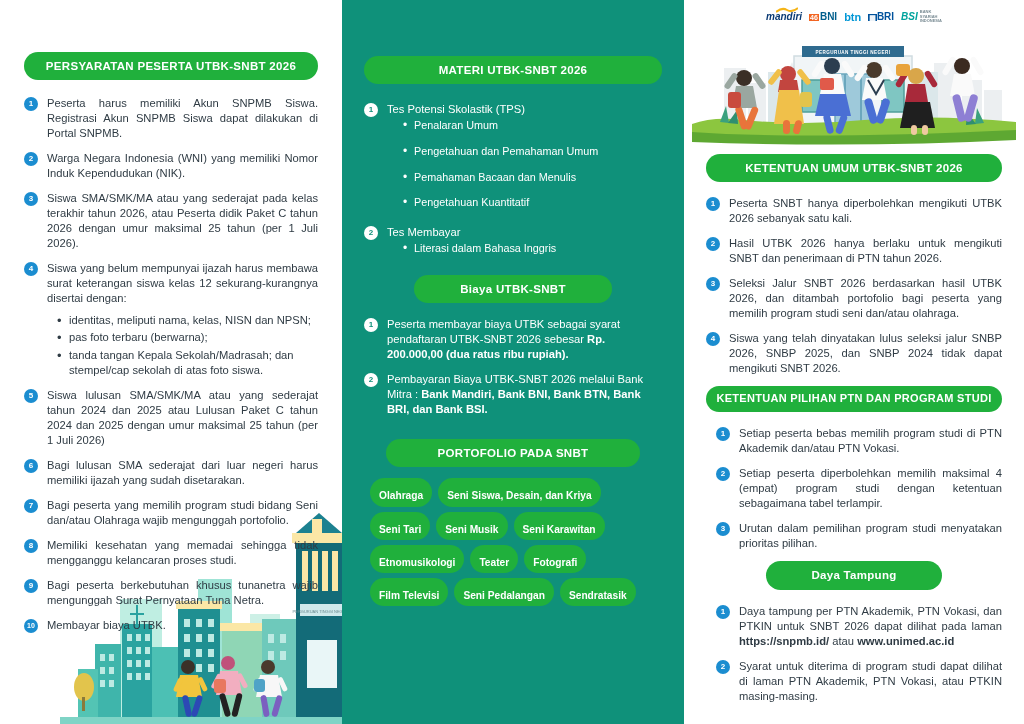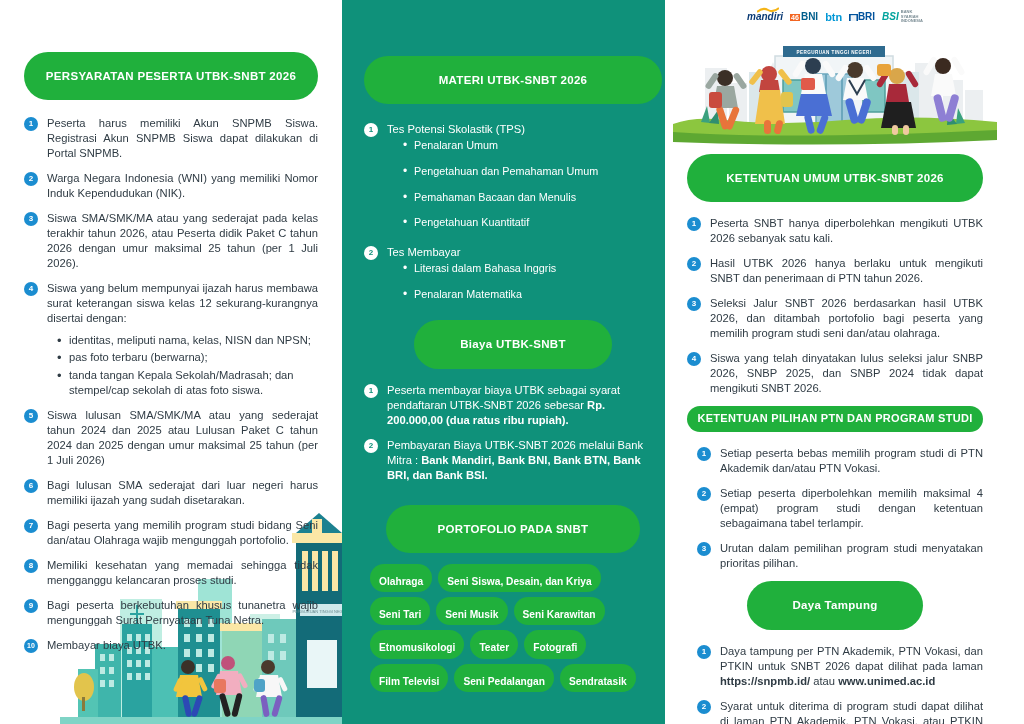--- a/index.html
+++ b/index.html
@@ -22,35 +22,35 @@
     position: absolute; left: 0; top: 0; width: 342px; height: 724px;
     background: #ffffff;
     z-index: 2;
   }
   .col-mid {
     position: absolute; left: 342px; top: 0; width: 342px; height: 724px;
     background: #0f917a;
     z-index: 2;
   }
   .col-right {
-    position: absolute; left: 665px; top: 0; width: 340px; height: 724px;
+    position: absolute; left: 684px; top: 0; width: 340px; height: 724px;
     background: #ffffff;
     z-index: 2;
   }
 
   
   .pill {
     display: block;
     background: #20b03c;
     color: #ffffff;
     border-radius: 40px;
     text-align: center;
     font-weight: bold;
     letter-spacing: .3px;
-    padding: 17px 10px;
+    padding: 7px 10px;
     font-size: 11.5px;
     line-height: 1.25;
   }
   .pill-sm { font-size: 11px; padding: 6px 10px; }
 
   
   .numlist { list-style: none; }
   .numlist li {
     position: relative;
     padding-left: 23px;
@@ -308,21 +308,20 @@
             <li>Pengetahuan dan Pemahaman Umum</li>
             <li>Pemahaman Bacaan dan Menulis</li>
             <li>Pengetahuan Kuantitatif</li>
           </ul>
         </li>
         <li>
           <span class="num">2</span>
           <span>Tes Membayar</span>
           <ul class="mid-sub">
             <li>Literasi dalam Bahasa Inggris</li>
-            <li>Penalaran Matematika</li>
           </ul>
         </li>
       </ul>
 
       <div class="pill" style="margin:18px 50px 0 50px;">Biaya UTBK-SNBT</div>
 
       <ul class="numlist white" style="margin-top:14px;">
         <li style="text-align:left;">
           <span class="num">1</span>
           <span>Peserta membayar biaya UTBK sebagai syarat pendaftaran UTBK-SNBT 2026 sebesar </span><span class="bold">Rp. 200.000,00 (dua ratus ribu rupiah).</span>

